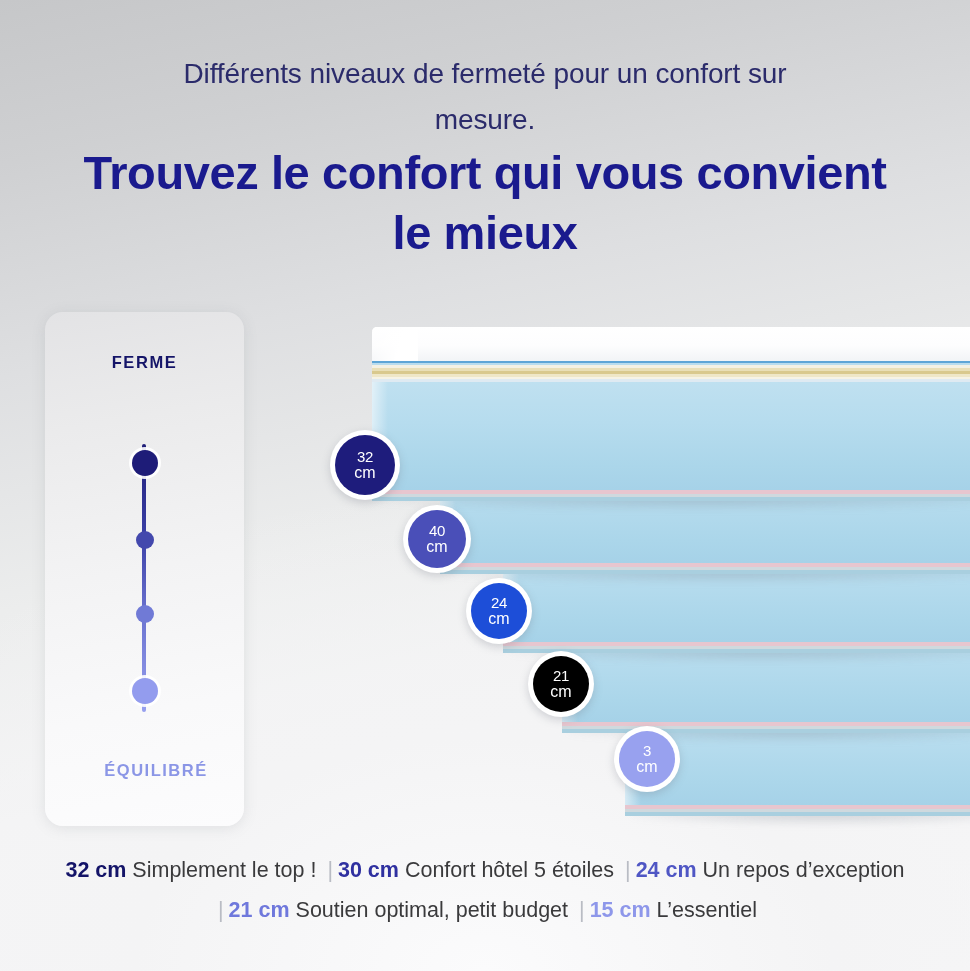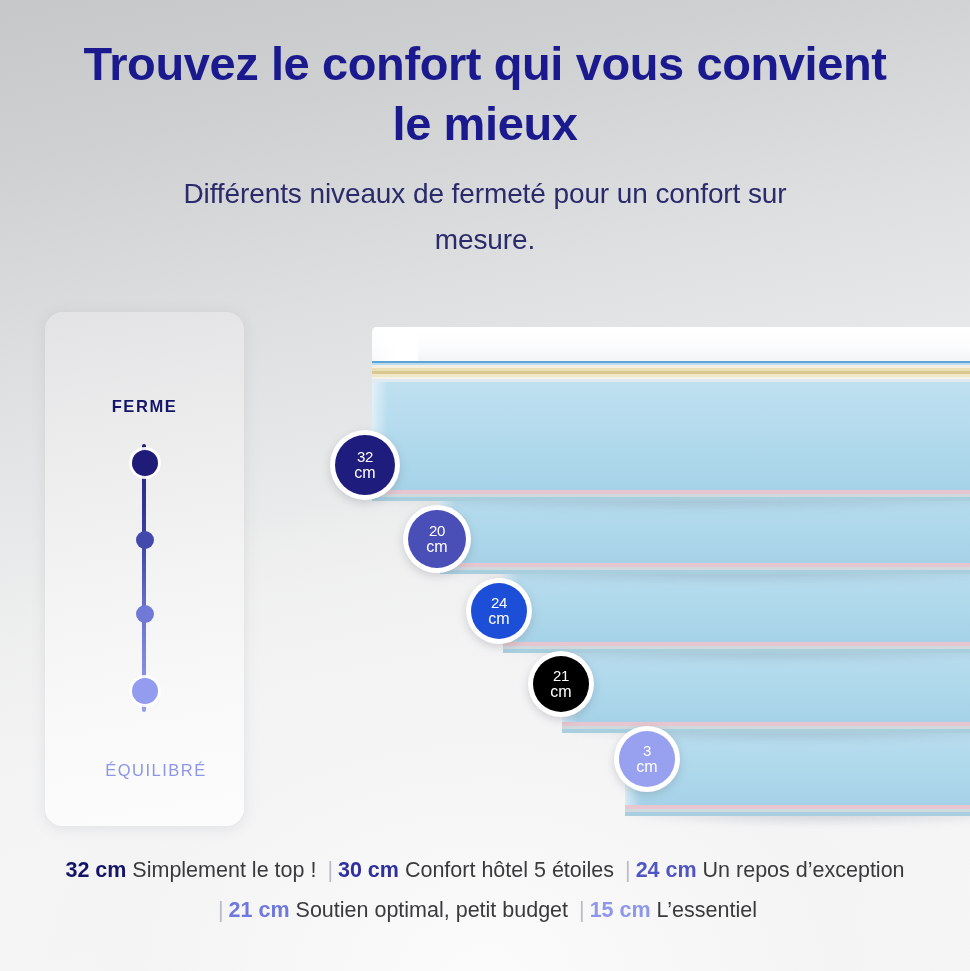--- a/index.html
+++ b/index.html
@@ -60,29 +60,28 @@
   }
   #firm-label-top {
     position: absolute;
     left: 0; top: 41px;
     width: 199px;
     text-align: center;
     font-size: 16.5px;
     font-weight: 700;
     letter-spacing: 1.6px;
     color: #141468;
-    margin-top: 44px;
   }
   #firm-label-bottom {
     position: absolute;
     left: 0; bottom: 46px;
     width: 222px;
     text-align: center;
     font-size: 16.5px;
-    font-weight: 400;
+    font-weight: 700;
     letter-spacing: 1.5px;
     color: #8b96e6;
   }
   #scale {
     position: absolute;
     left: 0; top: 110px;
     width: 199px; height: 310px;
   }
   .scale-line {
     position: absolute;
@@ -200,22 +199,22 @@
   #legend .cm { font-weight: 700; }
   #legend .sep { color: #b9bcc4; padding: 0 5px; font-weight: 300; }
   #legend .desc { color: #3a3a3c; }
 </style>
 </head>
 <body>
 
 <div id="stage">
 
   <div id="header">
+    <div id="subtitle">Différents niveaux de fermeté pour un confort sur mesure.</div>
     <div id="title">Trouvez le confort qui vous convient le mieux</div>
-    <div id="subtitle">Différents niveaux de fermeté pour un confort sur mesure.</div>
   </div>
 
   <div id="stack">
       <div class="mattress" style="left: 372px; top: 327px; width: 640px; height: 174px; z-index: 20;">
         <div class="mat-shadow"></div>
         <div class="mat-top" style="width: 640px; left: 0px;"></div>
         <div class="mat-top-bevel" style="width: 46px;"></div>
         <div class="mat-stripes" style="top: 34px; width: 640px;"></div>
         <div class="mat-body" style="top: 55px; height: 108px; width: 640px;">
           <div class="mat-edge"></div>
@@ -279,21 +278,21 @@
   <div id="legend"><span class="cm" style="color: rgb(20, 20, 104);">32 cm</span><span class="desc"> Simplement le top ! </span><span class="sep">|</span><span class="cm" style="color: rgb(47, 48, 160);">30 cm</span><span class="desc"> Confort hôtel 5 étoiles </span><span class="sep">|</span><span class="cm" style="color: rgb(79, 86, 196);">24 cm</span><span class="desc"> Un repos d’exception </span><span class="sep">|</span><span class="cm" style="color: rgb(111, 120, 220);">21 cm</span><span class="desc"> Soutien optimal, petit budget </span><span class="sep">|</span><span class="cm" style="color: rgb(142, 151, 234);">15 cm</span><span class="desc"> L’essentiel </span></div>
 
 <div class="badge" style="width: 70px; height: 70px; left: 330px; top: 430px;">
       <div class="badge-inner" style="background: rgb(30, 28, 124);">
         <div class="badge-num">32</div>
         <div class="badge-unit">cm</div>
       </div>
     </div>
     <div class="badge" style="width: 68px; height: 68px; left: 403px; top: 505px;">
       <div class="badge-inner" style="background: rgb(74, 79, 184);">
-        <div class="badge-num">20</div>
+        <div class="badge-num">40</div>
         <div class="badge-unit">cm</div>
       </div>
     </div>
     <div class="badge" style="width: 66px; height: 66px; left: 466px; top: 578px;">
       <div class="badge-inner" style="background: #1d4ed8;">
         <div class="badge-num">24</div>
         <div class="badge-unit">cm</div>
       </div>
     </div>
     <div class="badge" style="width: 66px; height: 66px; left: 528px; top: 651px;">

